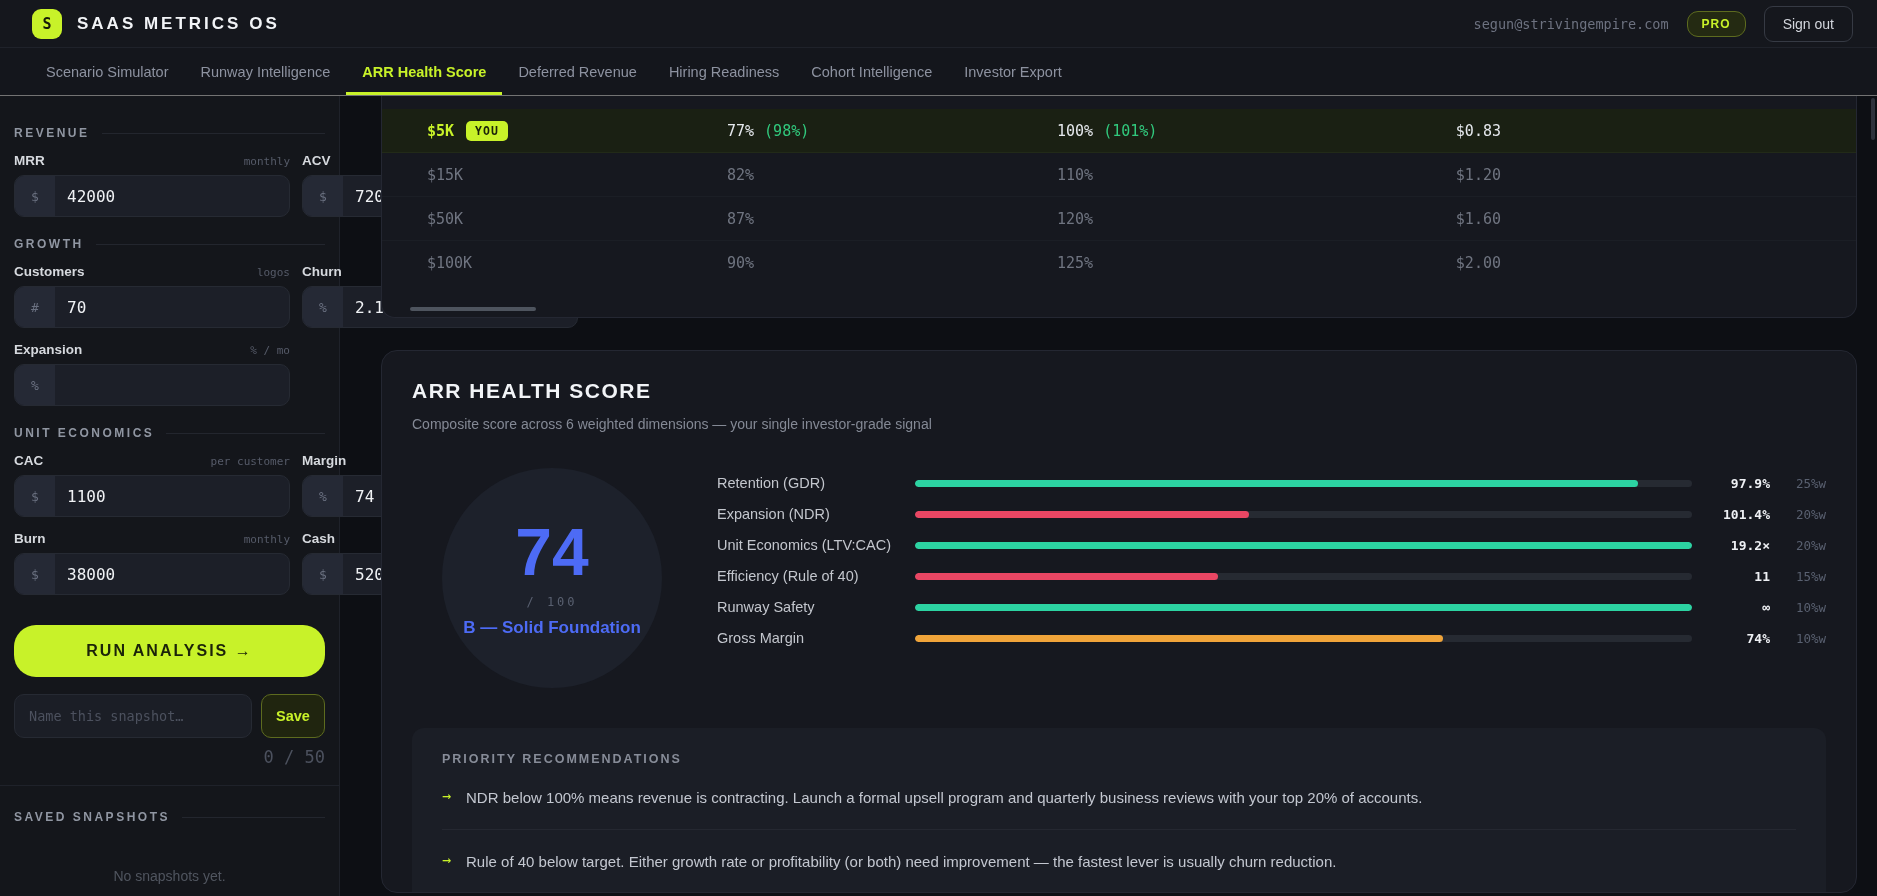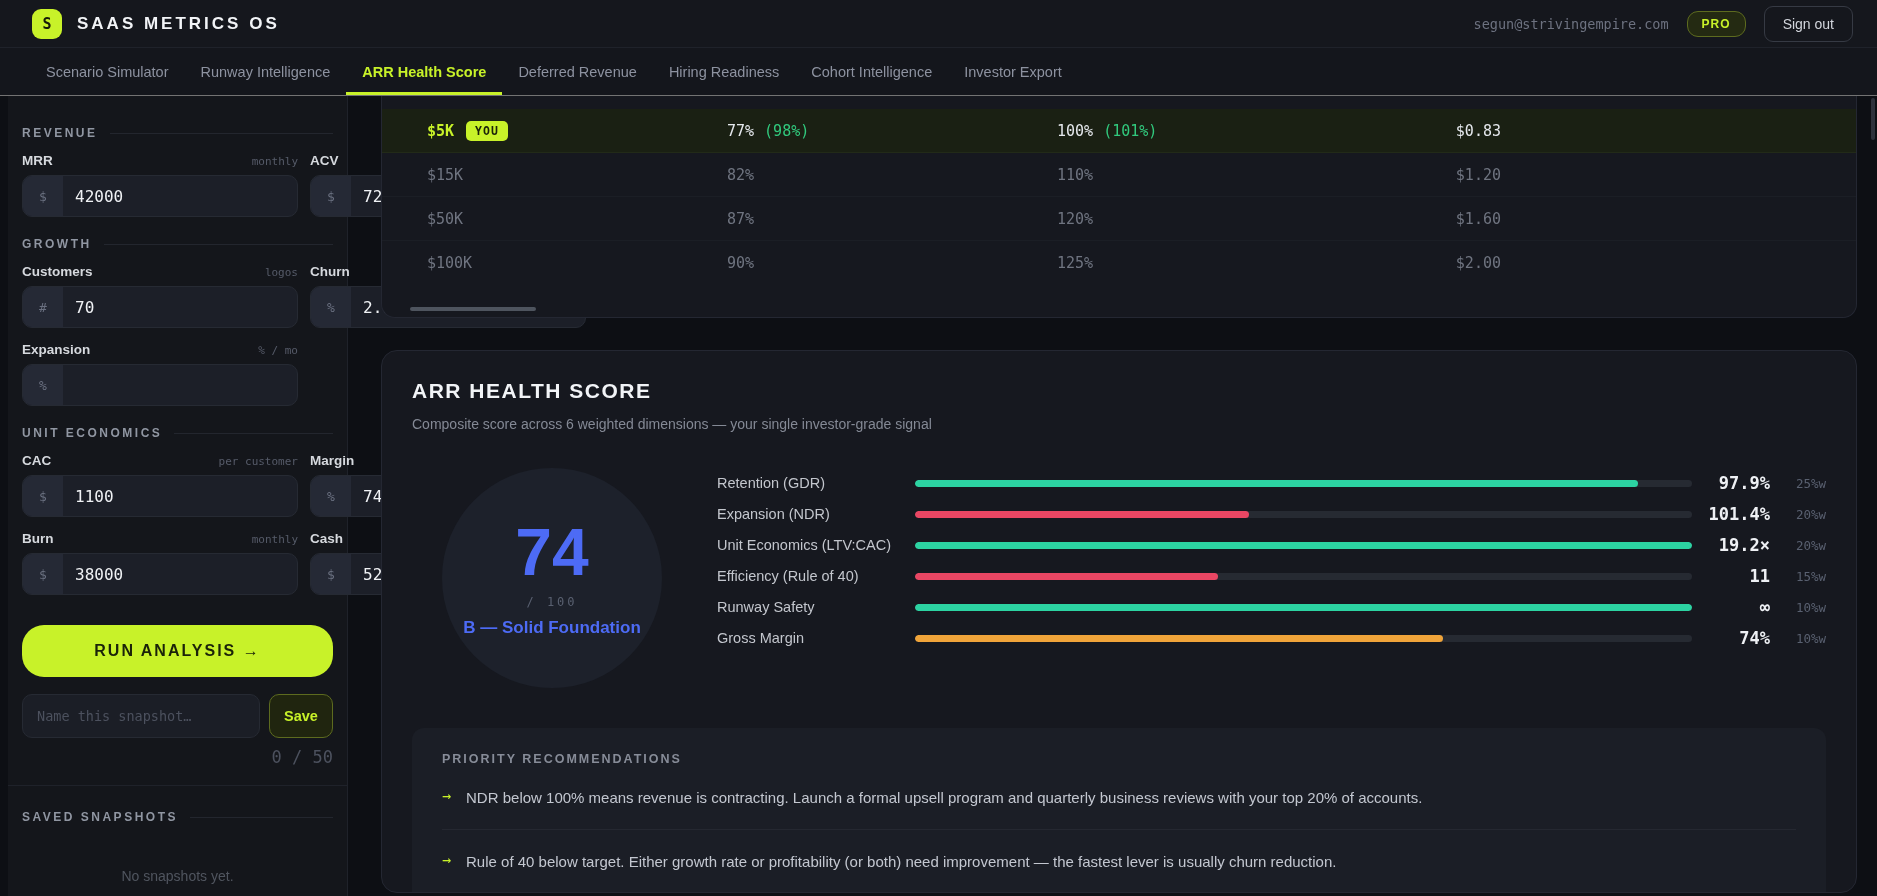--- a/index.html
+++ b/index.html
@@ -25,21 +25,21 @@
 
   
   .navbar { position:absolute; left:0; top:48px; width:1877px; height:48px;
     background:#14161c; border-bottom:1px solid #737373; display:flex; align-items:stretch;
     padding-left:30px; z-index:4; }
   .tab { display:flex; align-items:center; padding:0 16px; font-size:14.5px; color:#8d92a0;
     cursor:pointer; border-bottom:3px solid transparent; padding-top:3px; }
   .tab.active { color:#c8f229; font-weight:bold; border-bottom-color:#c8f229; }
 
   
-  .sidebar { position:absolute; left:8px; top:96px; bottom:0; width:340px;
+  .sidebar { position:absolute; left:0; top:96px; bottom:0; width:340px;
     background:#14161b; border-right:1px solid #1f222a; padding:30px 14px 0 14px; }
   .section-head { display:flex; align-items:center; gap:12px; margin-bottom:13px; }
   .section-title { font-size:12px; font-weight:bold; letter-spacing:2.5px; color:#9096a2; white-space:nowrap; }
   .section-line { flex:1; height:1px; background:#23262e; }
   .fields-grid { display:grid; grid-template-columns:1fr 1fr; column-gap:12px; row-gap:14px; margin-bottom:20px; }
   .field-head { display:flex; align-items:baseline; justify-content:space-between; margin-bottom:7px; }
   .field-label { font-size:13.5px; font-weight:bold; color:#d6d9de; }
   .field-hint { font-family:"DejaVu Sans Mono", monospace; font-size:11px; color:#565b69; }
   .input-wrap { display:flex; height:42px; border:1px solid #262a33; border-radius:10px;
     overflow:hidden; background:#1c1f28; }
@@ -103,21 +103,21 @@
   .score-grade { font-size:17px; font-weight:bold; color:#4d6bf5; margin-top:9px; }
   .dims { flex:1; display:flex; flex-direction:column; gap:11px; padding-top:5px; }
   .dim-row { display:flex; align-items:center; height:20px; gap:8px; }
   .dim-label { width:190px; flex:none; font-size:14.5px; color:#c3c6cd; }
   .dim-track { flex:1; height:7px; border-radius:4px; background:#262a32; overflow:hidden; }
   .dim-fill { height:100%; border-radius:4px; }
   .dim-fill.teal { background:#2cd3a2; }
   .dim-fill.red { background:#e94663; }
   .dim-fill.orange { background:#f0a43a; }
   .dim-value { width:70px; flex:none; text-align:right; font-family:"DejaVu Sans Mono", monospace;
-    font-size:17px; font-weight:bold; color:#eef0f4; }
+    font-size:13px; font-weight:bold; color:#eef0f4; }
   .dim-weight { width:48px; flex:none; text-align:right; font-family:"DejaVu Sans Mono", monospace;
     font-size:12.5px; color:#596070; }
 
   
   .rec-box { margin-top:40px; background:#1b1e26; border-radius:12px; padding:24px 30px 10px 30px; }
   .rec-title { font-size:12.5px; font-weight:bold; letter-spacing:2px; color:#878c98; }
   .rec-item { display:flex; align-items:flex-start; gap:15px; padding:21px 0; border-bottom:1px solid #252831; }
   .rec-item:last-child { border-bottom:none; }
   .rec-arrow { color:#c8f229; font-family:"DejaVu Sans Mono", monospace; font-size:15px; flex:none; }
   .rec-text { font-size:15px; color:#c3c7d0; line-height:1.4; }

